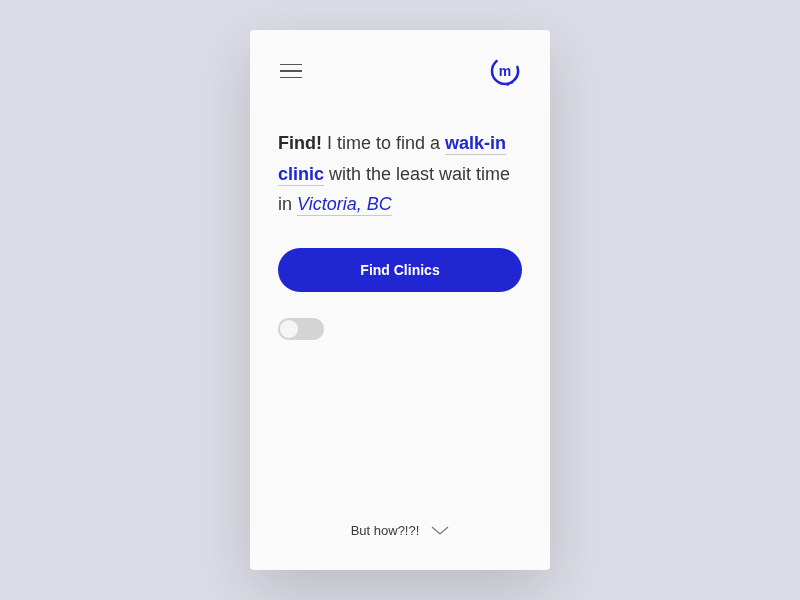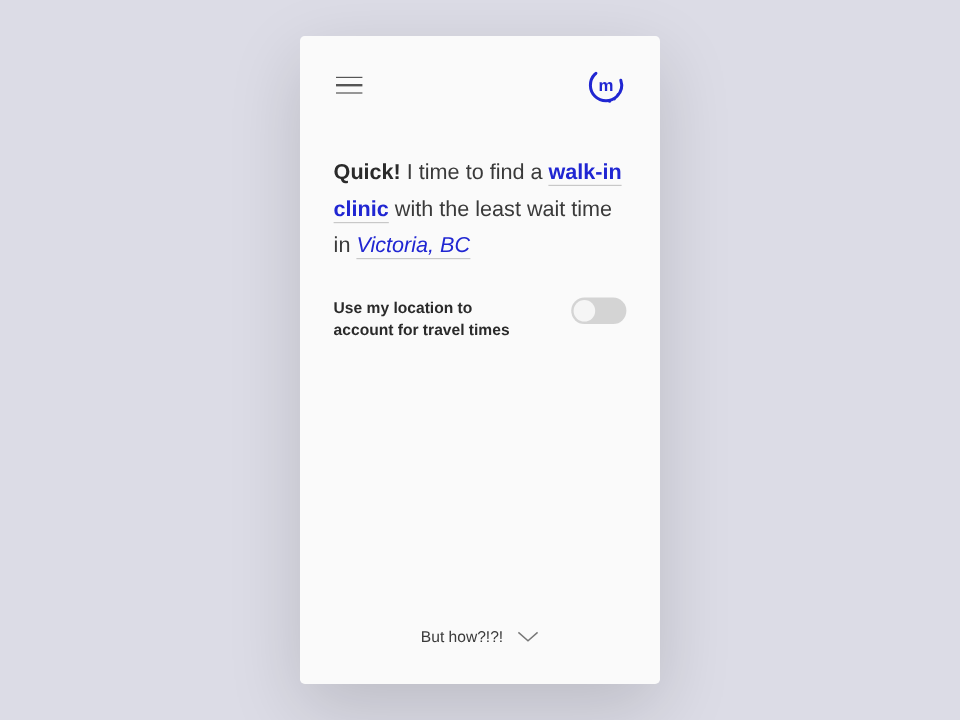--- a/index.html
+++ b/index.html
@@ -148,26 +148,26 @@
         <circle cx="17" cy="17" r="13" fill="none" stroke="#2026d2" stroke-width="2.5" stroke-dasharray="56 30" stroke-dashoffset="-6" stroke-linecap="round" transform="rotate(-45 17 17)"></circle>
         <circle cx="27" cy="25" r="1.2" fill="#2026d2"></circle>
         <circle cx="24" cy="28.5" r="1.2" fill="#2026d2"></circle>
         <circle cx="20" cy="30.5" r="1.2" fill="#2026d2"></circle>
         <text x="17" y="22" text-anchor="middle" font-size="14" font-weight="600" fill="#2026d2" font-family="sans-serif">m</text>
       </svg>
     </div>
   </div>
 
   <div class="prompt">
-    <span class="bold">Quick!</span><span> I time to find a </span><span class="link">walk-in clinic</span><span> with the least wait time in </span><span class="link light">Victoria, BC</span>
+    <span class="bold">Find!</span><span> I time to find a </span><span class="link">walk-in clinic</span><span> with the least wait time in </span><span class="link light">Victoria, BC</span>
   </div>
 
+  <button class="find-btn">Find Clinics</button>
 
   <div class="toggle-row">
-    <div class="toggle-label">Use my location to account for travel times</div>
     <div class="toggle">
       <div class="knob"></div>
     </div>
   </div>
 
   <div class="footer">
     <span class="footer-text">But how?!?!</span>
     <span class="chevron">
       <svg width="18" height="10" viewBox="0 0 18 10">
         <path d="M1 1 L9 8 L17 1" fill="none" stroke="#777" stroke-width="1.2"></path>

